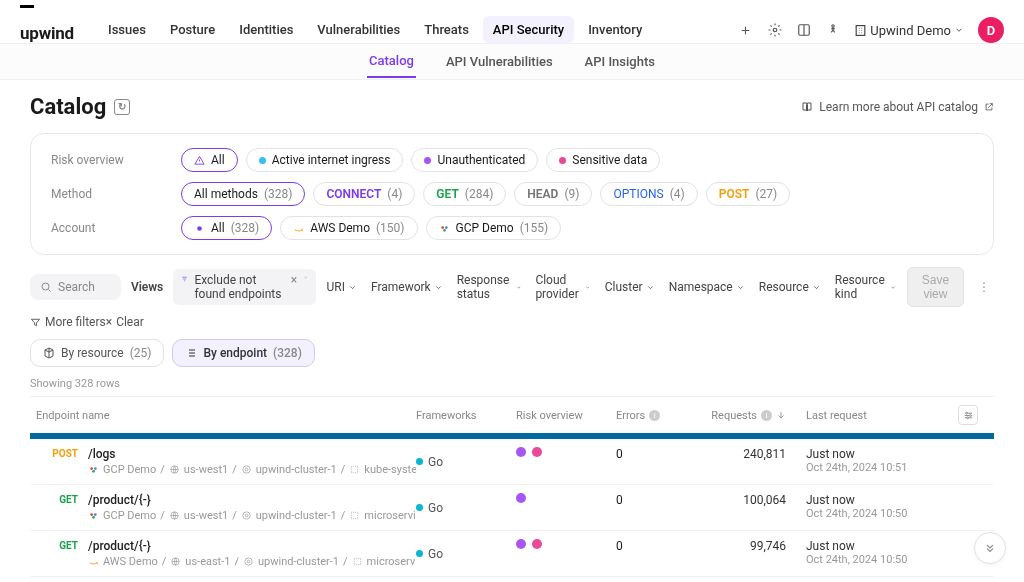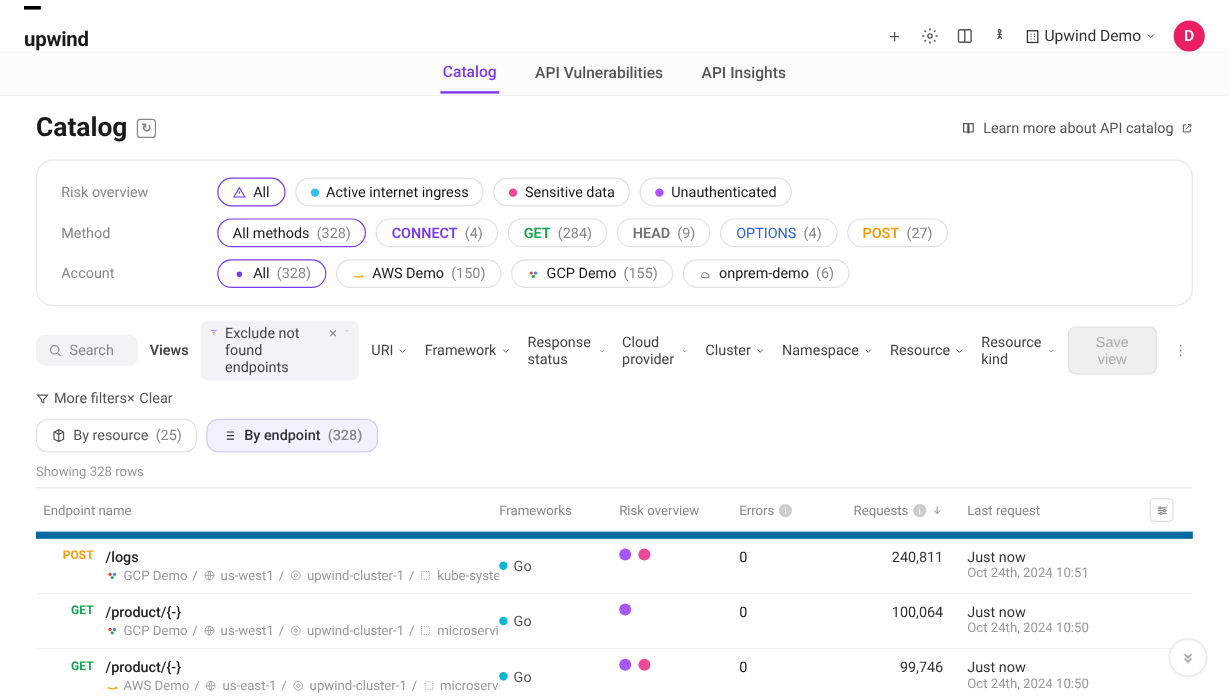--- a/index.html
+++ b/index.html
@@ -35,21 +35,21 @@
 .chip .m-get{color:#16a34a;font-weight:600}
 .chip .m-head{color:#737373;font-weight:600}
 .chip .m-options{color:#2563eb;font-weight:400}
 .chip .m-post{color:#f59e0b;font-weight:600}
 .toolbar{display:flex;align-items:center;gap:10px;margin-bottom:8px;font-size:12px}
 .search{background:#f3f3f5;border-radius:8px;padding:6px 10px;display:flex;align-items:center;gap:6px;width:130px;color:#888}
 .views-lbl{font-weight:600;color:#444}
 .view-pill{background:#f3f3f5;border-radius:6px;padding:4px 8px;display:flex;align-items:flex-start;gap:6px;color:#444}
 .view-pill .x{cursor:pointer;color:#888}
 .dd{color:#444;cursor:pointer;display:flex;align-items:center;gap:3px}
-.save-btn{margin-left:auto;border:1px solid #e2e2e6;border-radius:6px;padding:5px 20px;color:#aaa;font-size:12px}
+.save-btn{margin-left:auto;border:1px solid #e2e2e6;border-radius:6px;padding:5px 10px;color:#aaa;font-size:12px}
 .kebab{color:#888;cursor:pointer;padding:0 4px}
 .toolbar2{display:flex;font-size:12px;color:#555;margin-bottom:10px}
 .tb2-item{display:flex;align-items:center;gap:4px;cursor:pointer}
 .seg{display:flex;gap:8px;margin-bottom:10px}
 .seg-btn{border:1px solid #e2e2e6;border-radius:10px;padding:6px 12px;font-size:12px;display:flex;align-items:center;gap:6px;cursor:pointer;color:#555}
 .seg-btn.active{background:#f3f0ff;border-color:#d4c9f5;color:#333;font-weight:500}
 .rowcount{font-size:11px;color:#999;margin-bottom:6px}
 .table{border-top:1px solid #eee}
 .thead{display:grid;grid-template-columns:380px 100px 100px 80px 110px 1fr 30px;padding:8px 6px;font-size:11px;color:#888;border-bottom:6px solid #0369a1;align-items:center}
 .thead .th{display:flex;align-items:center;gap:4px}
@@ -74,20 +74,29 @@
 .last-sub{font-size:11px;color:#999}
 .settings-ico{border:1px solid #ddd;border-radius:4px;width:20px;height:20px;display:flex;align-items:center;justify-content:center;cursor:pointer;color:#888;font-size:11px}
 .fab{position:fixed;bottom:18px;right:18px;width:32px;height:32px;border-radius:50%;border:1px solid #e2e2e6;background:#fff;display:flex;align-items:center;justify-content:center;color:#888;cursor:pointer;box-shadow:0 1px 4px rgba(0,0,0,0.06)}
 svg{display:block}
 </style>
 </head>
 <body>
 
 <div class="topbar">
   <div class="logo"><span class="bar"></span><br><span>upwind</span></div>
+  <div class="nav" id="nav">
+      <div class="nav-item">Issues</div>
+      <div class="nav-item">Posture</div>
+      <div class="nav-item">Identities</div>
+      <div class="nav-item">Vulnerabilities</div>
+      <div class="nav-item">Threats</div>
+      <div class="nav-item active">API Security</div>
+      <div class="nav-item">Inventory</div>
+    </div>
   <div class="top-right">
     <span class="ticon">
         <svg width="13" height="13" viewBox="0 0 24 24" fill="none" stroke="currentColor" stroke-width="2">
           <path d="M12 5v14M5 12h14"></path>
         </svg>
       </span>
     <span class="ticon">
         <svg width="14" height="14" viewBox="0 0 24 24" fill="none" stroke="currentColor" stroke-width="2">
           <circle cx="12" cy="12" r="3"></circle>
           <path d="M12 1v3m0 16v3M4.2 4.2l2.1 2.1m11.4 11.4l2.1 2.1M1 12h3m16 0h3M4.2 19.8l2.1-2.1m11.4-11.4l2.1-2.1"></path>
@@ -150,26 +159,26 @@
             <svg width="11" height="11" viewBox="0 0 24 24" fill="none" stroke="#7c3aed" stroke-width="2">
               <path d="M12 3L2 20h20L12 3zM12 10v4M12 17h.01"></path>
             </svg>
             <span>All</span>
           </div>
           <div class="chip">
             <span class="dot" style="background:#38bdf8"></span>
             <span>Active internet ingress</span>
           </div>
           <div class="chip">
+            <span class="dot" style="background:#a855f7"></span>
+            <span>Unauthenticated</span>
+          </div>
+          <div class="chip">
             <span class="dot" style="background:#ec4899"></span>
             <span>Sensitive data</span>
-          </div>
-          <div class="chip">
-            <span class="dot" style="background:#a855f7"></span>
-            <span>Unauthenticated</span>
           </div>
         </div>
     </div>
     <div class="frow">
       <div class="flabel">Method</div>
       <div class="chips" id="method-chips">
           <div class="chip sel">
             <span class="">All methods</span>
             <span class="cnt">(328)</span>
           </div>
@@ -214,27 +223,20 @@
             <span class="cnt">(150)</span>
           </div>
           <div class="chip">
             <svg class="crumb-ico" viewBox="0 0 24 24">
               <circle cx="8" cy="10" r="3" fill="#ea4335"></circle>
               <circle cx="16" cy="10" r="3" fill="#4285f4"></circle>
               <circle cx="12" cy="16" r="3" fill="#34a853"></circle>
             </svg>
             <span>GCP Demo</span>
             <span class="cnt">(155)</span>
-          </div>
-          <div class="chip">
-            <svg class="crumb-ico" viewBox="0 0 24 24" fill="none" stroke="#888" stroke-width="2">
-              <path d="M6 14a5 5 0 019-3 4 4 0 013 7H7a4 4 0 01-1-4z"></path>
-            </svg>
-            <span>onprem-demo</span>
-            <span class="cnt">(6)</span>
           </div>
         </div>
     </div>
   </div>
 
   <div class="toolbar">
     <div class="search">
       <svg width="12" height="12" viewBox="0 0 24 24" fill="none" stroke="currentColor" stroke-width="2">
           <circle cx="11" cy="11" r="7"></circle>
           <path d="M21 21l-4-4"></path>

